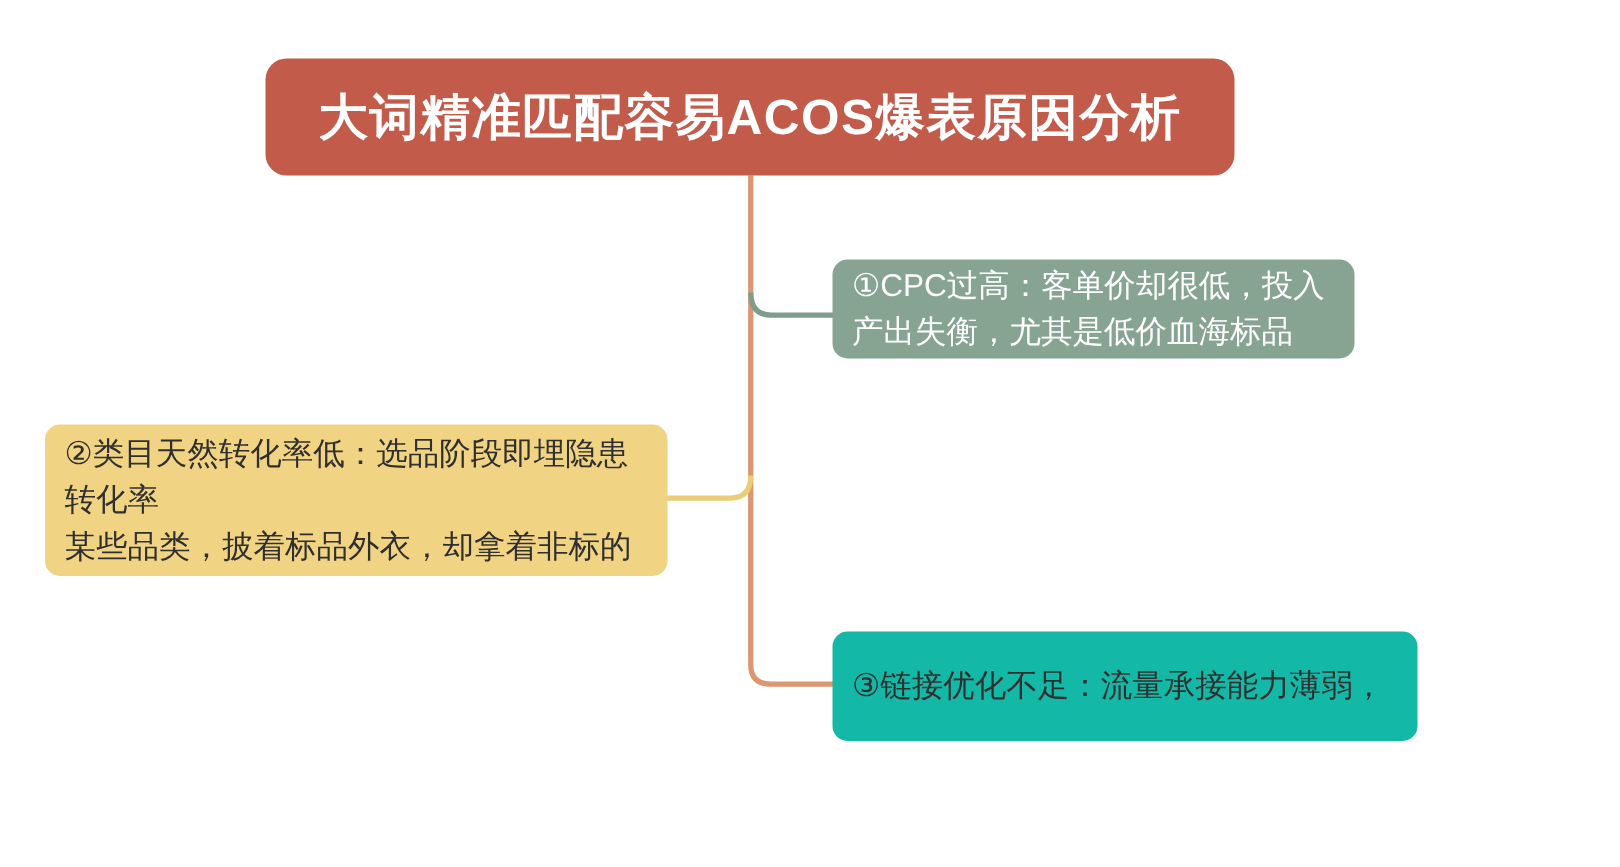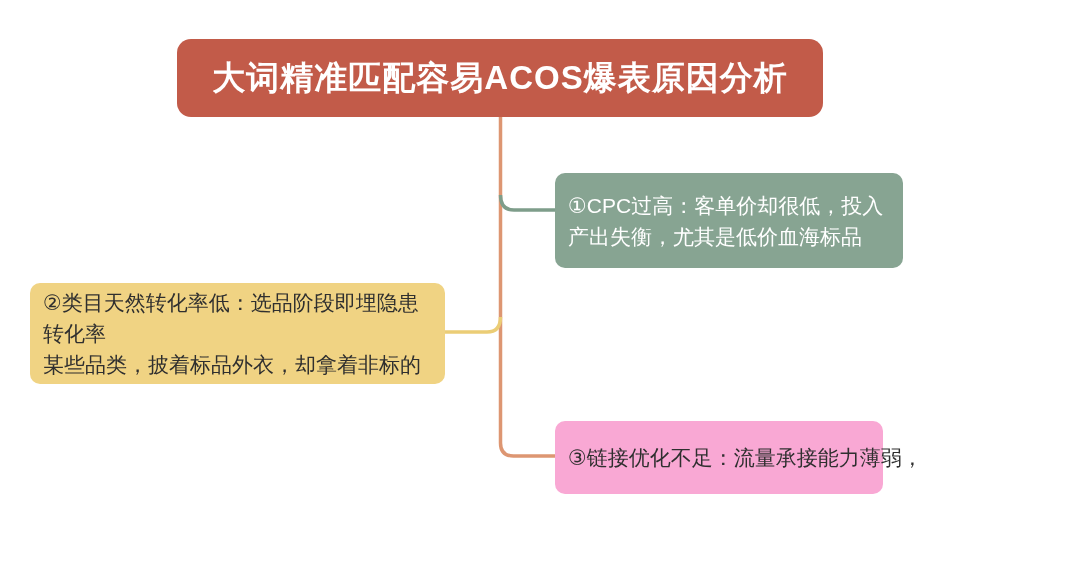--- a/index.html
+++ b/index.html
@@ -39,34 +39,34 @@
   }
   .branch-node {
     font-size: 21px;
     line-height: 31px;
     border-radius: 10px;
     padding: 4px 13px;
   }
   .branch-node .line { display: block; white-space: nowrap; }
   .node-green {
     left: 555px; top: 173px;
-    width: 348px; height: 95px;
+    width: 348px; height: 66px;
     background: #87A492;
     color: #ffffff;
   }
   .node-yellow {
     left: 30px; top: 283px;
     width: 415px; height: 101px;
     background: #F0D383;
     color: #2F2F2F;
   }
   .node-orange {
     left: 555px; top: 421px;
-    width: 328px; height: 73px;
-    background: #f9a8d4;
+    width: 390px; height: 73px;
+    background: #14b8a6;
     color: #2F2F2F;
   }
 </style>
 </head>
 <body>
 
 <div class="canvas">
 
   <svg class="connectors" viewBox="0 0 1080 578">
 

